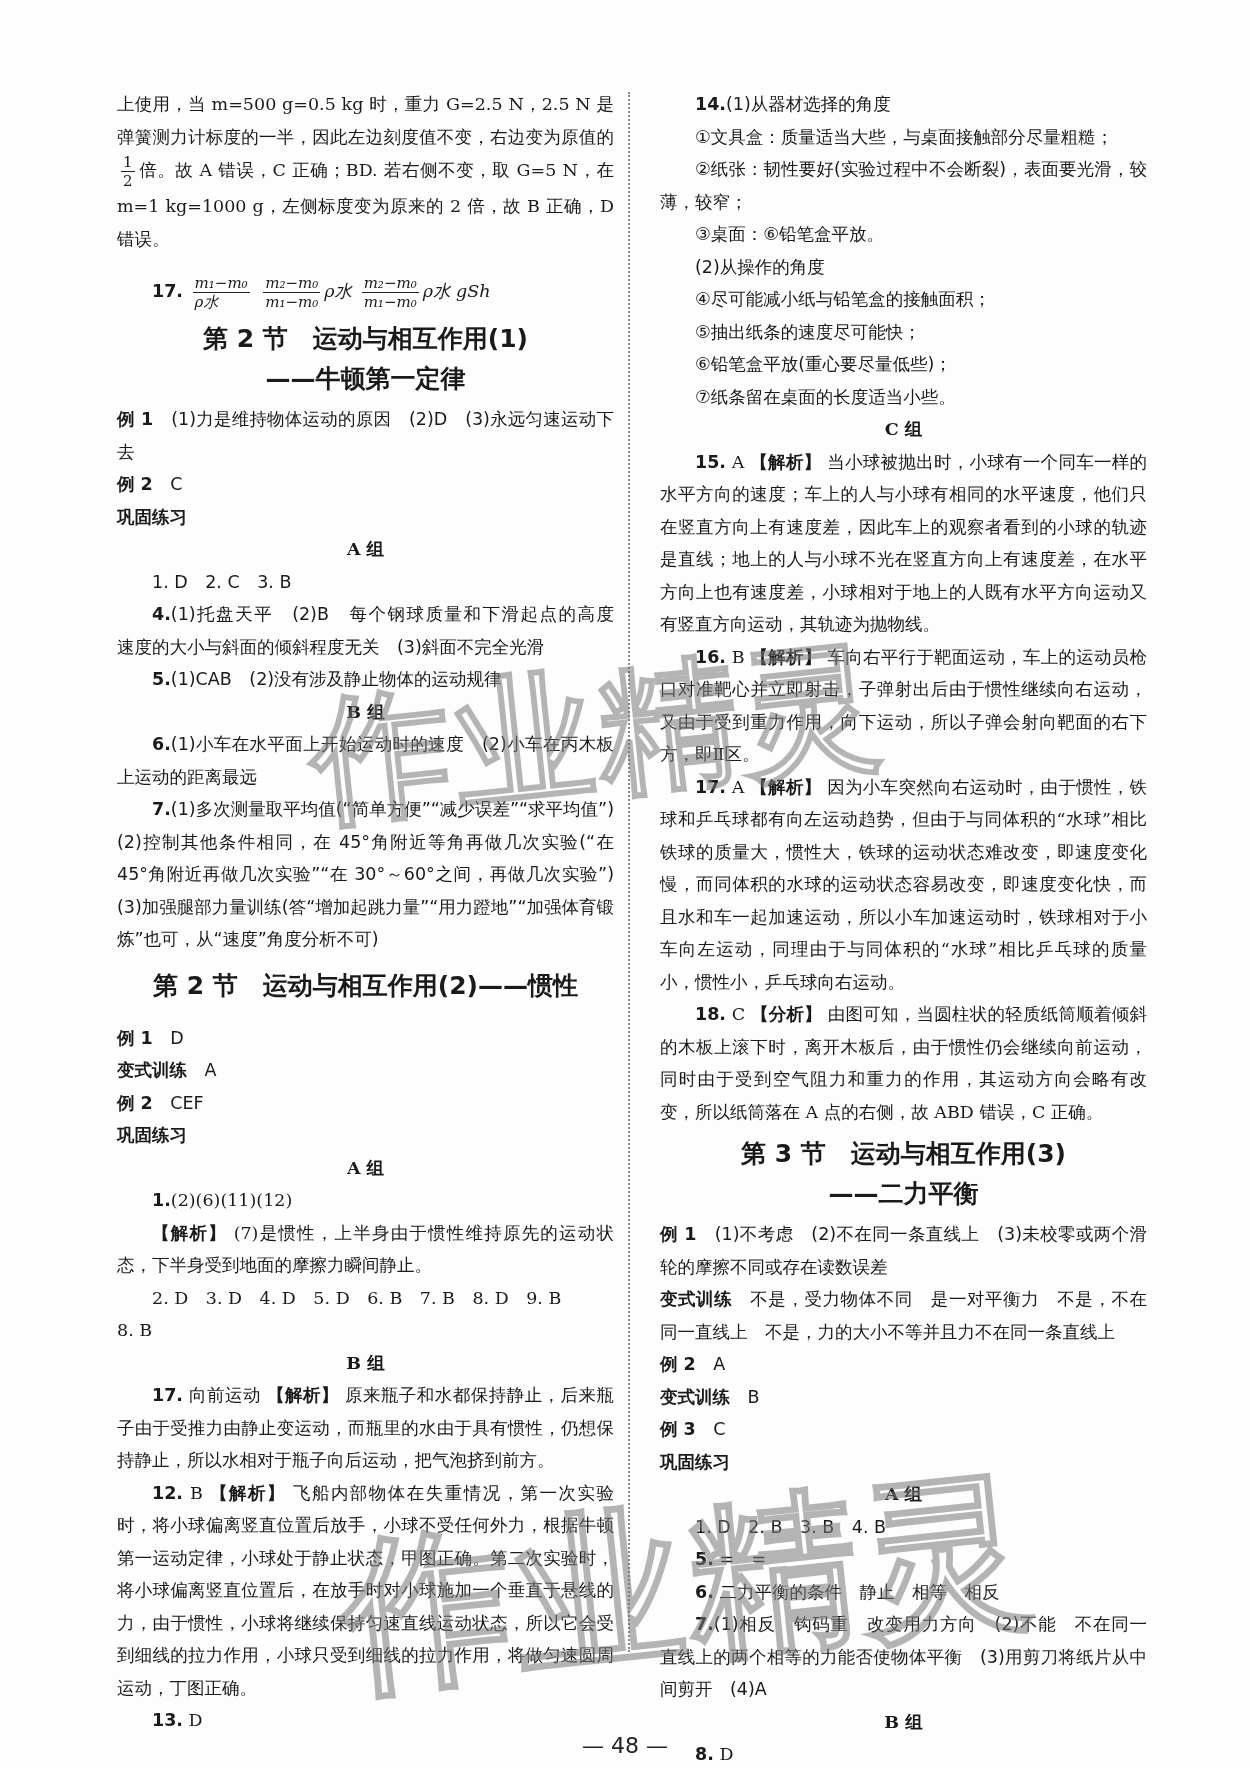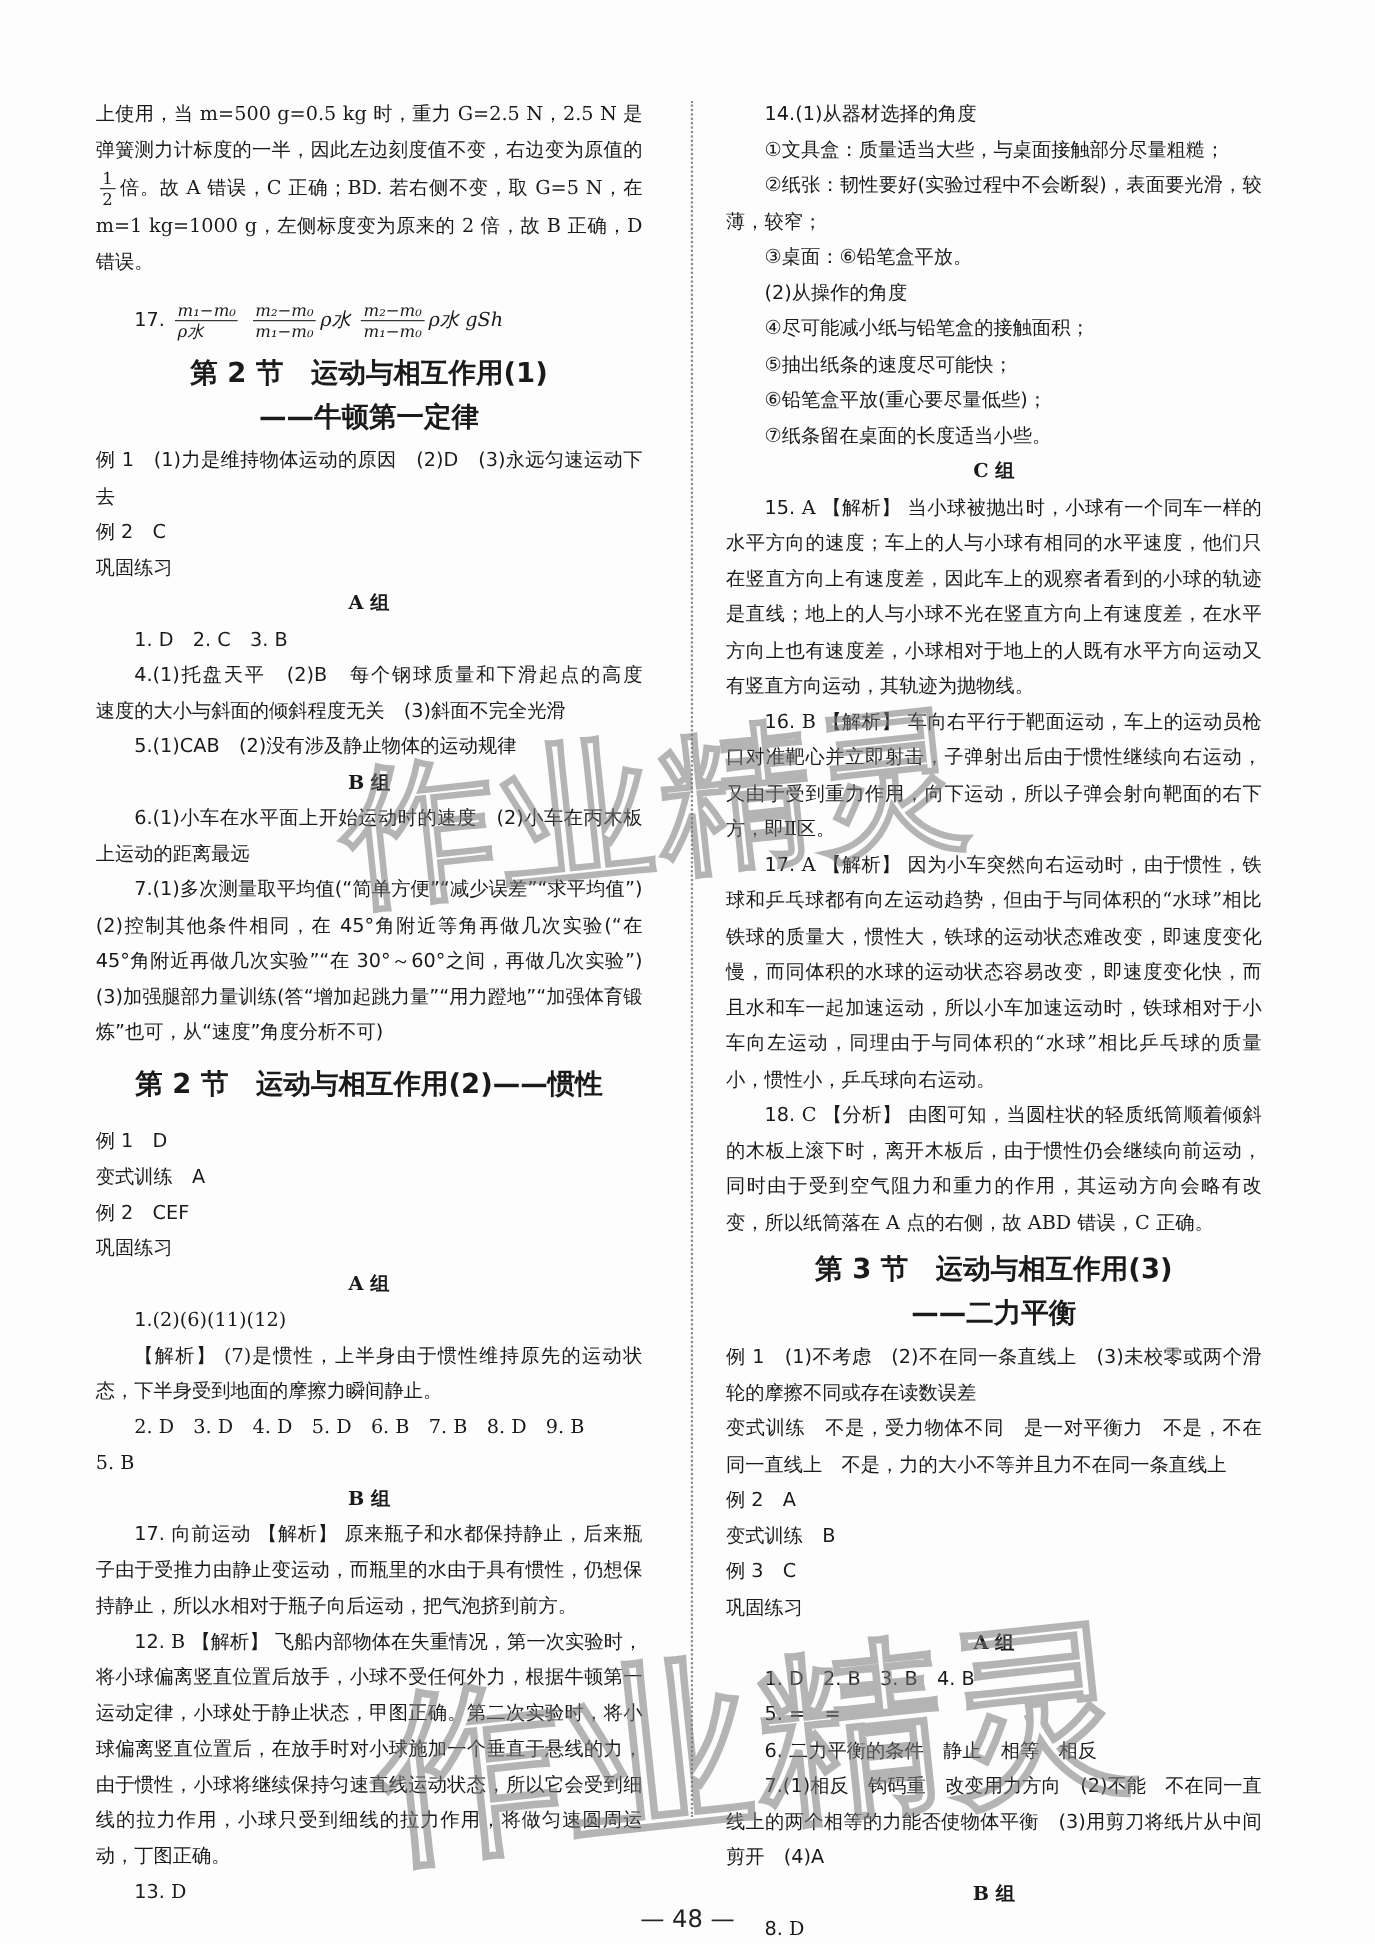--- a/index.html
+++ b/index.html
@@ -1,29 +1,29 @@
 <!DOCTYPE html>
 <html><head>
 <meta charset="utf-8">
 <style>
   html, body { margin: 0; padding: 0; }
   body {
     width: 1250px; height: 1767px; background: #fdfdfd; position: relative; overflow: hidden;
     font-family: "DejaVu Serif", "Liberation Serif", serif; color: #1a1a1a;
   }
   .col { position: absolute; top: 88px; font-size: 17.5px; line-height: 32.5px; }
-  .col-left { left: 87px; width: 497px; }
+  .col-left { left: 117px; width: 497px; }
   .col-right { left: 660px; width: 487px; }
   .divider {
     position: absolute; left: 628px; top: 92px; width: 0; height: 1560px;
     border-left: 2px dotted #888;
   }
   p { margin: 0; text-align: justify; text-align-last: left; }
   .ind { text-indent: 2em; }
-  .b { font-weight: normal; font-family: "DejaVu Sans", "Liberation Sans", sans-serif; }
+  .b { font-weight: bold; font-family: "DejaVu Sans", "Liberation Sans", sans-serif; }
   .sans { font-family: "DejaVu Sans", "Liberation Sans", sans-serif; }
   .group { text-align: center; text-align-last: center; font-weight: bold; }
   .sec-title {
     text-align: left; text-align-last: center; font-weight: bold;
     font-family: "DejaVu Sans", "Liberation Sans", sans-serif;
     font-size: 25px; line-height: 40px; margin: 6px 0 4px;
   }
   .frac { display: inline-block; vertical-align: middle; text-align: center; font-style: italic; font-size: 15px; line-height: 18px; margin: 0 4px; }
   .frac .num { display: block; border-bottom: 1px solid #222; padding: 0 2px; }
   .frac .den { display: block; padding: 0 2px; }
@@ -79,21 +79,21 @@
   </div>
 
   <p class="sans" style="margin-top:16px"><span class="b">例 1</span>　<span>D</span></p>
   <p class="sans"><span class="b">变式训练</span>　<span>A</span></p>
   <p class="sans"><span class="b">例 2</span>　<span>CEF</span></p>
   <p class="b">巩固练习</p>
   <p class="group">A 组</p>
   <p class="ind"><span class="b">1.</span><span>(2)(6)(11)(12)</span></p>
   <p class="ind"><span class="b">【解析】</span> <span>(7)是惯性，上半身由于惯性维持原先的运动状态，下半身受到地面的摩擦力瞬间静止。</span></p>
   <p class="ind">2. D　3. D　4. D　5. D　6. B　7. B　8. D　9. B</p>
-  <p>5. B</p>
+  <p>8. B</p>
   <p class="group">B 组</p>
   <p class="ind"><span class="b">17.</span> <span class="sans">向前运动</span> <span class="b">【解析】</span> <span>原来瓶子和水都保持静止，后来瓶子由于受推力由静止变运动，而瓶里的水由于具有惯性，仍想保持静止，所以水相对于瓶子向后运动，把气泡挤到前方。</span></p>
   <p class="ind"><span class="b">12.</span> <span>B</span> <span class="b">【解析】</span> <span>飞船内部物体在失重情况，第一次实验时，将小球偏离竖直位置后放手，小球不受任何外力，根据牛顿第一运动定律，小球处于静止状态，甲图正确。第二次实验时，将小球偏离竖直位置后，在放手时对小球施加一个垂直于悬线的力，由于惯性，小球将继续保持匀速直线运动状态，所以它会受到细线的拉力作用，小球只受到细线的拉力作用，将做匀速圆周运动，丁图正确。</span></p>
   <p class="ind"><span class="b">13.</span> <span>D</span></p>
 </div>
 
 <div class="col col-right">
   <p class="ind sans"><span class="b">14.</span><span>(1)从器材选择的角度</span></p>
   <p class="ind sans">①文具盒：质量适当大些，与桌面接触部分尽量粗糙；</p>
   <p class="ind sans">②纸张：韧性要好(实验过程中不会断裂)，表面要光滑，较薄，较窄；</p>

